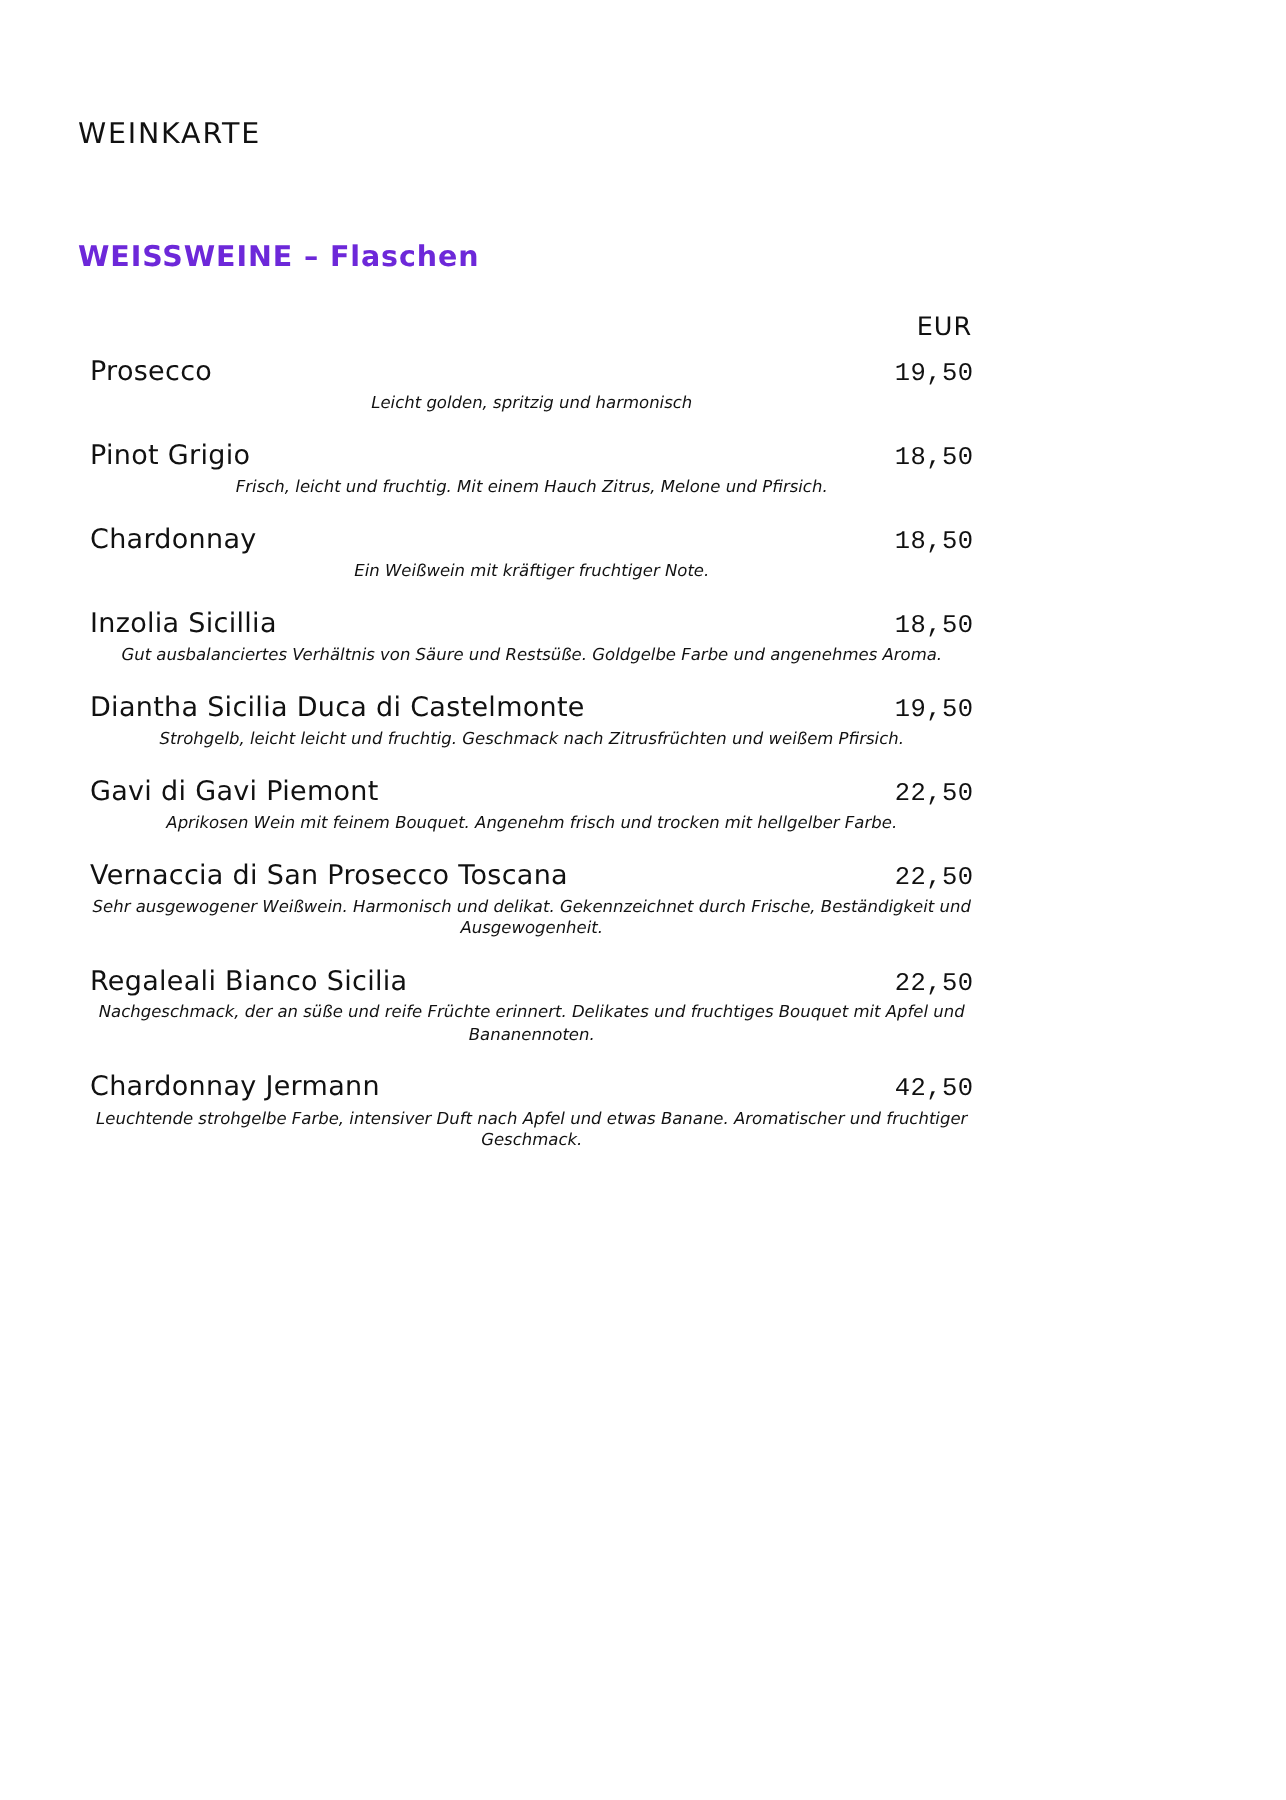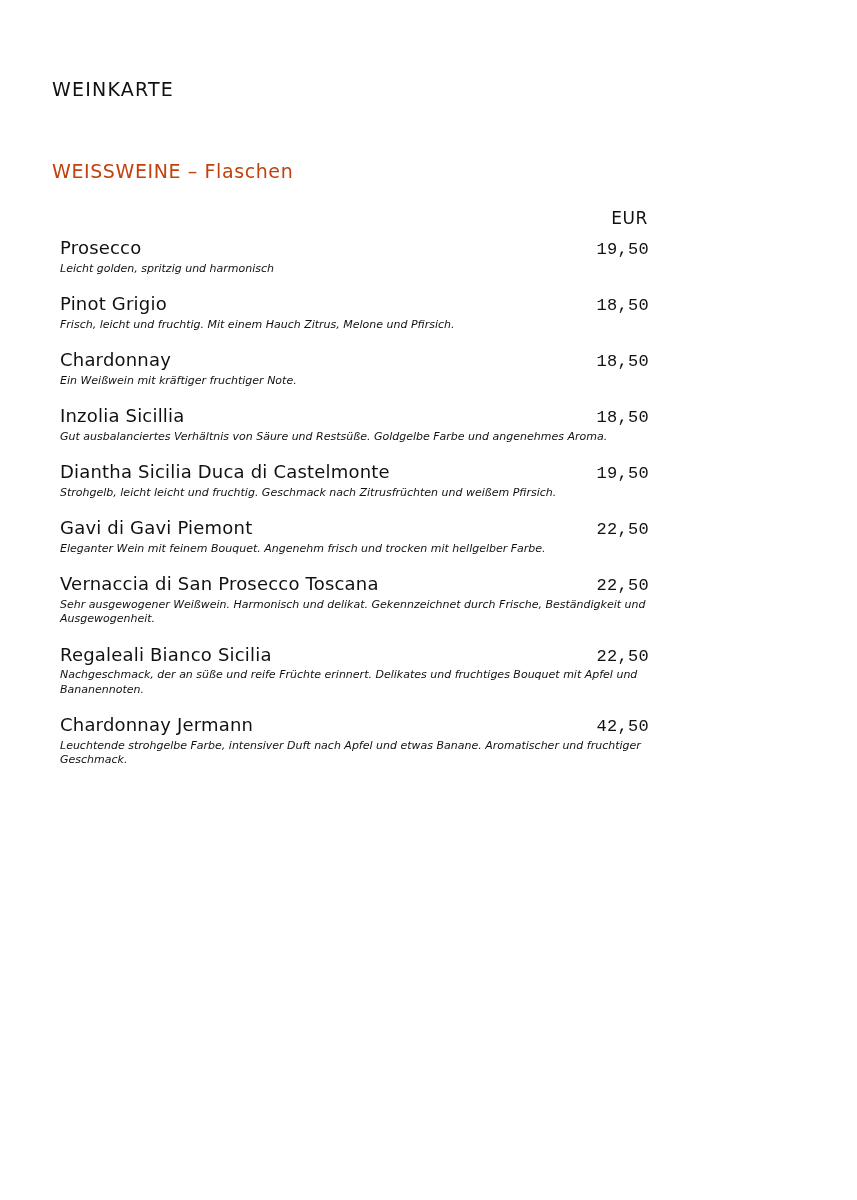--- a/index.html
+++ b/index.html
@@ -26,40 +26,41 @@
     font-size: 19px;
     letter-spacing: 1.2px;
     font-weight: 400;
     margin: 0 0 0 2px;
     padding-top: 8px;
     color: #111;
   }
   .section-title {
     font-size: 19px;
     letter-spacing: 0.6px;
-    font-weight: 400;
+    font-weight: 700;
     margin: 60px 0 14px 2px;
-    color: #c2410c;
+    color: #6d28d9;
   }
   .currency-row {
     display: flex;
     justify-content: flex-end;
     margin-top: 26px;
     padding-right: 1px;
   }
   .currency-label {
     font-size: 17px;
     letter-spacing: 0.6px;
     text-align: right;
   }
   .items {
     margin-top: 9px;
   }
   .item {
     margin-bottom: 17px;
+    text-align: center;
   }
   .item-head {
     display: flex;
     align-items: baseline;
     justify-content: space-between;
   }
   .item-name {
     font-size: 18px;
     letter-spacing: 0.2px;
     padding-left: 10px;
@@ -135,21 +136,21 @@
         <span class="item-price">19,50</span>
       </div>
       <div class="item-desc">Strohgelb, leicht leicht und fruchtig. Geschmack nach Zitrusfrüchten und weißem Pfirsich.</div>
     </div>
 
     <div class="item">
       <div class="item-head">
         <span class="item-name">Gavi di Gavi Piemont</span>
         <span class="item-price">22,50</span>
       </div>
-      <div class="item-desc">Eleganter Wein mit feinem Bouquet. Angenehm frisch und trocken mit hellgelber Farbe.</div>
+      <div class="item-desc">Aprikosen Wein mit feinem Bouquet. Angenehm frisch und trocken mit hellgelber Farbe.</div>
     </div>
 
     <div class="item">
       <div class="item-head">
         <span class="item-name">Vernaccia di San Prosecco Toscana</span>
         <span class="item-price">22,50</span>
       </div>
       <div class="item-desc">Sehr ausgewogener Weißwein. Harmonisch und delikat. Gekennzeichnet durch Frische, Beständigkeit und Ausgewogenheit.</div>
     </div>
 

